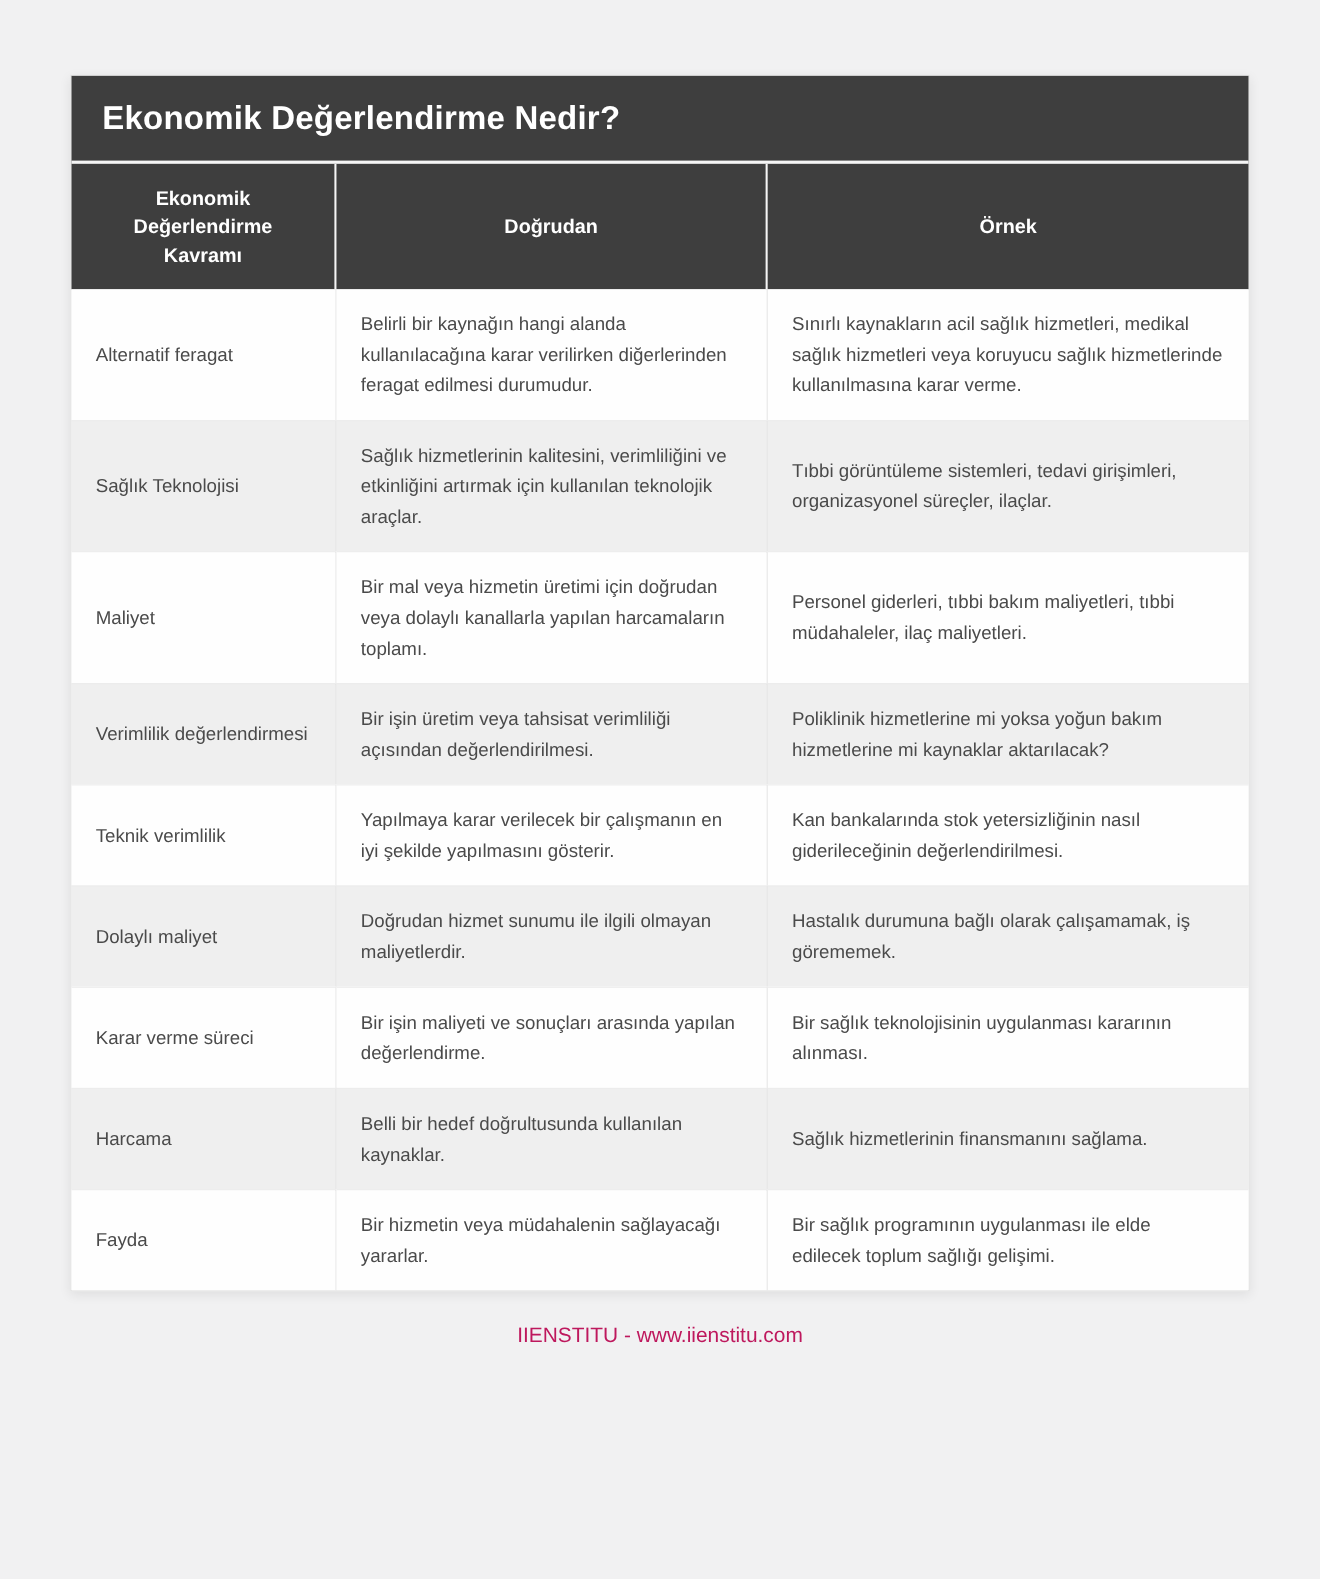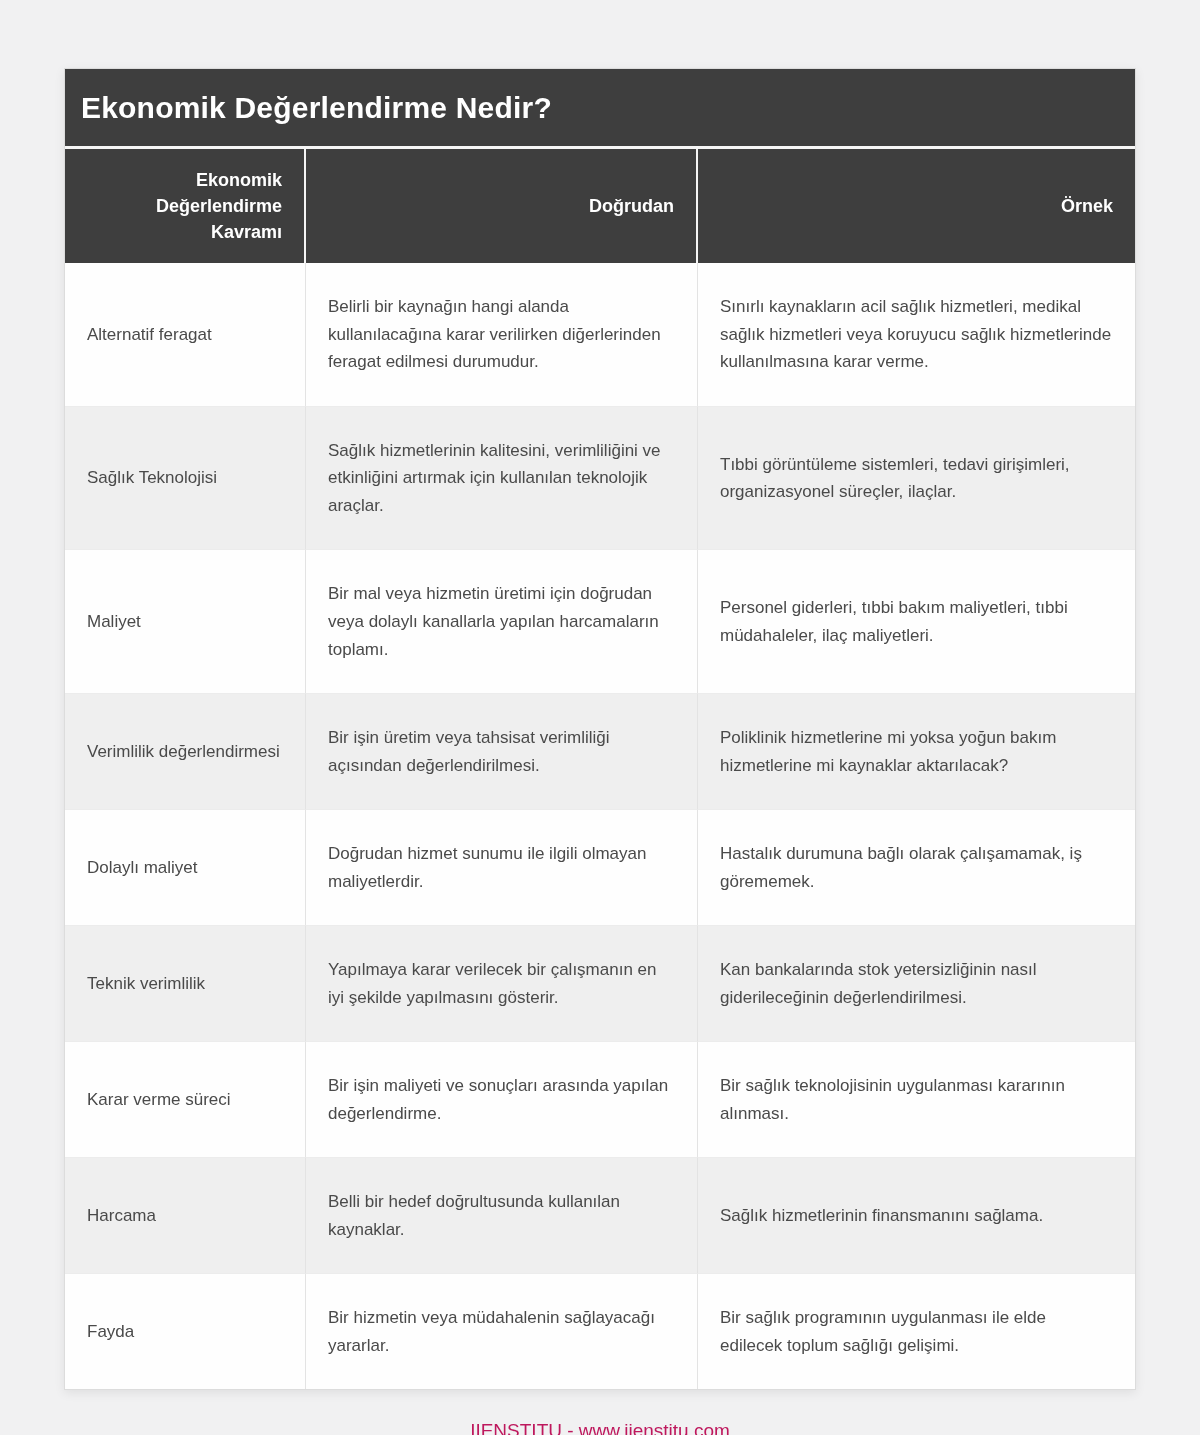--- a/index.html
+++ b/index.html
@@ -19,56 +19,56 @@
     border: 1px solid #dcdcdc;
     box-sizing: border-box;
     box-shadow: 0 3px 10px rgba(0,0,0,0.08);
     background: #ffffff;
   }
   .title-bar {
     background: #3e3e3e;
     color: #ffffff;
     font-size: 30px;
     font-weight: bold;
-    padding: 0 16px;
+    padding: 0 28px;
     height: 77px;
     display: flex;
     align-items: center;
     border-bottom: 3px solid #f5f5f5;
     letter-spacing: 0.2px;
   }
   table.concepts {
     width: 100%;
     border-collapse: separate;
     border-spacing: 0;
     table-layout: fixed;
   }
   col.c1 { width: 241px; }
   col.c2 { width: 392px; }
   col.c3 { width: 437px; }
   thead th {
     background: #3e3e3e;
     color: #ffffff;
     font-size: 18px;
     font-weight: bold;
-    text-align: right;
+    text-align: center;
     vertical-align: middle;
     padding: 18px 22px;
     height: 107px;
     box-sizing: border-box;
     border-right: 2px solid #f5f5f5;
     line-height: 1.45;
     margin-left: 19px;
   }
   thead th:last-child { border-right: none; }
   tbody td {
     font-size: 17px;
     color: #4a4a4a;
     line-height: 1.62;
-    padding: 30px 22px;
+    padding: 18px 22px;
     vertical-align: middle;
     background: #fefefe;
     border-right: 1px solid #e3e3e3;
     border-top: 1px solid #ececec;
     box-sizing: border-box;
     word-wrap: break-word;
   }
   tbody td:last-child { border-right: none; }
   tbody tr:first-child td { border-top: none; }
   tbody tr:nth-child(even) td { background: #efefef; }
@@ -113,28 +113,28 @@
     <td>Maliyet</td>
     <td>Bir mal veya hizmetin üretimi için doğrudan veya dolaylı kanallarla yapılan harcamaların toplamı.</td>
     <td>Personel giderleri, tıbbi bakım maliyetleri, tıbbi müdahaleler, ilaç maliyetleri.</td>
   </tr>
         <tr>
     <td>Verimlilik değerlendirmesi</td>
     <td>Bir işin üretim veya tahsisat verimliliği açısından değerlendirilmesi.</td>
     <td>Poliklinik hizmetlerine mi yoksa yoğun bakım hizmetlerine mi kaynaklar aktarılacak?</td>
   </tr>
         <tr>
+    <td>Teknik verimlilik</td>
+    <td>Yapılmaya karar verilecek bir çalışmanın en iyi şekilde yapılmasını gösterir.</td>
+    <td>Kan bankalarında stok yetersizliğinin nasıl giderileceğinin değerlendirilmesi.</td>
+  </tr>
+        <tr>
     <td>Dolaylı maliyet</td>
     <td>Doğrudan hizmet sunumu ile ilgili olmayan maliyetlerdir.</td>
     <td>Hastalık durumuna bağlı olarak çalışamamak, iş görememek.</td>
-  </tr>
-        <tr>
-    <td>Teknik verimlilik</td>
-    <td>Yapılmaya karar verilecek bir çalışmanın en iyi şekilde yapılmasını gösterir.</td>
-    <td>Kan bankalarında stok yetersizliğinin nasıl giderileceğinin değerlendirilmesi.</td>
   </tr>
         <tr>
     <td>Karar verme süreci</td>
     <td>Bir işin maliyeti ve sonuçları arasında yapılan değerlendirme.</td>
     <td>Bir sağlık teknolojisinin uygulanması kararının alınması.</td>
   </tr>
         <tr>
     <td>Harcama</td>
     <td>Belli bir hedef doğrultusunda kullanılan kaynaklar.</td>
     <td>Sağlık hizmetlerinin finansmanını sağlama.</td>

